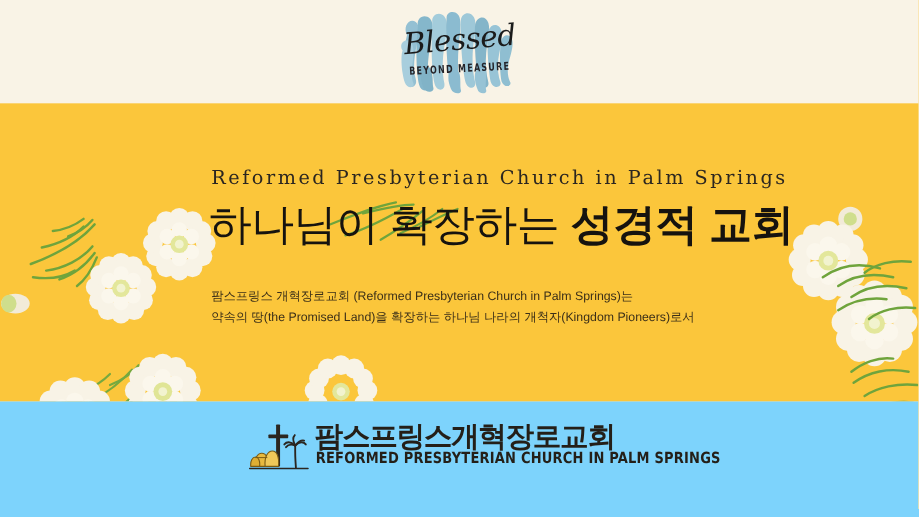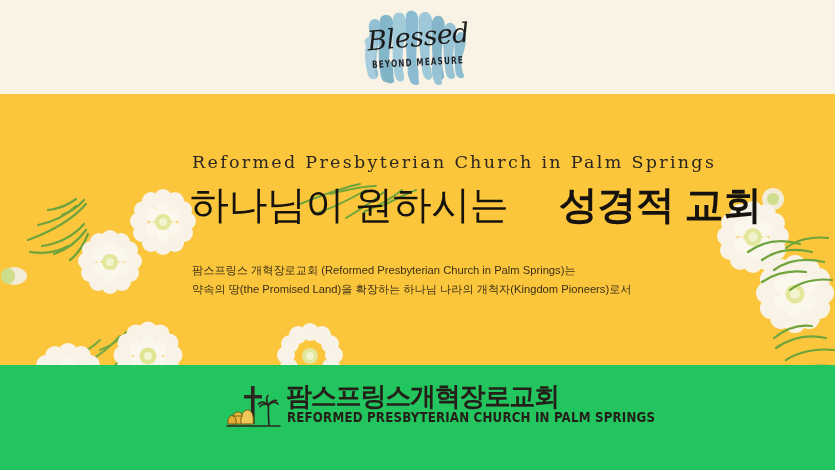--- a/index.html
+++ b/index.html
@@ -112,41 +112,41 @@
     left: 190px;
     top: 89px;
     font-family: "Liberation Sans", sans-serif;
     font-size: 39px;
     line-height: 1.12;
     color: #16130f;
     white-space: nowrap;
     letter-spacing: -0.5px;
   }
   .headline .thin { font-weight: 400; }
-  .headline .bold { font-weight: 700; margin-left: 40px; }
+  .headline .bold { font-weight: 700; }
   .bodytext {
     position: absolute;
     left: 192px;
     top: 167px;
     font-family: Liberation Sans, sans-serif;
     font-size: 11.2px;
     line-height: 18.5px;
     color: #3b2f18;
     white-space: nowrap;
   }
   .bodytext div { white-space: nowrap; }
 
   
   .footer-logo {
     position: absolute;
     left: 0;
     top: 365px;
     width: 835px;
     height: 105px;
-    background: #22c55e;
+    background: #7dd3fc;
   }
   .logo-wrap {
     position: absolute;
     left: 226px;
     top: 14px;
     width: 330px;
     height: 56px;
   }
   .logo-emblem {
     position: absolute;
@@ -449,21 +449,21 @@
       </g>
 
       <g>
         <ellipse cx="770" cy="305" rx="12" ry="14" fill="#F2EBD8"></ellipse>
         <ellipse cx="770" cy="305" rx="6" ry="8" fill="#E7E3BE"></ellipse>
       </g>
     </svg>
 
     <div class="banner-text">
       <div class="eyebrow">Reformed Presbyterian Church in Palm Springs</div>
-      <div class="headline"><span class="thin">하나님이 원하시는 </span><span class="bold">성경적 교회</span></div>
+      <div class="headline"><span class="thin">하나님이 확장하는 </span><span class="bold">성경적 교회</span></div>
       <div class="bodytext">
         <div>팜스프링스 개혁장로교회 (Reformed Presbyterian Church in Palm Springs)는</div>
         <div>약속의 땅(the Promised Land)을 확장하는 하나님 나라의 개척자(Kingdom Pioneers)로서</div>
       </div>
     </div>
   </div>
 
   <div class="footer-logo">
     <div class="logo-wrap">
       <svg class="logo-emblem" viewBox="0 0 56 50">

